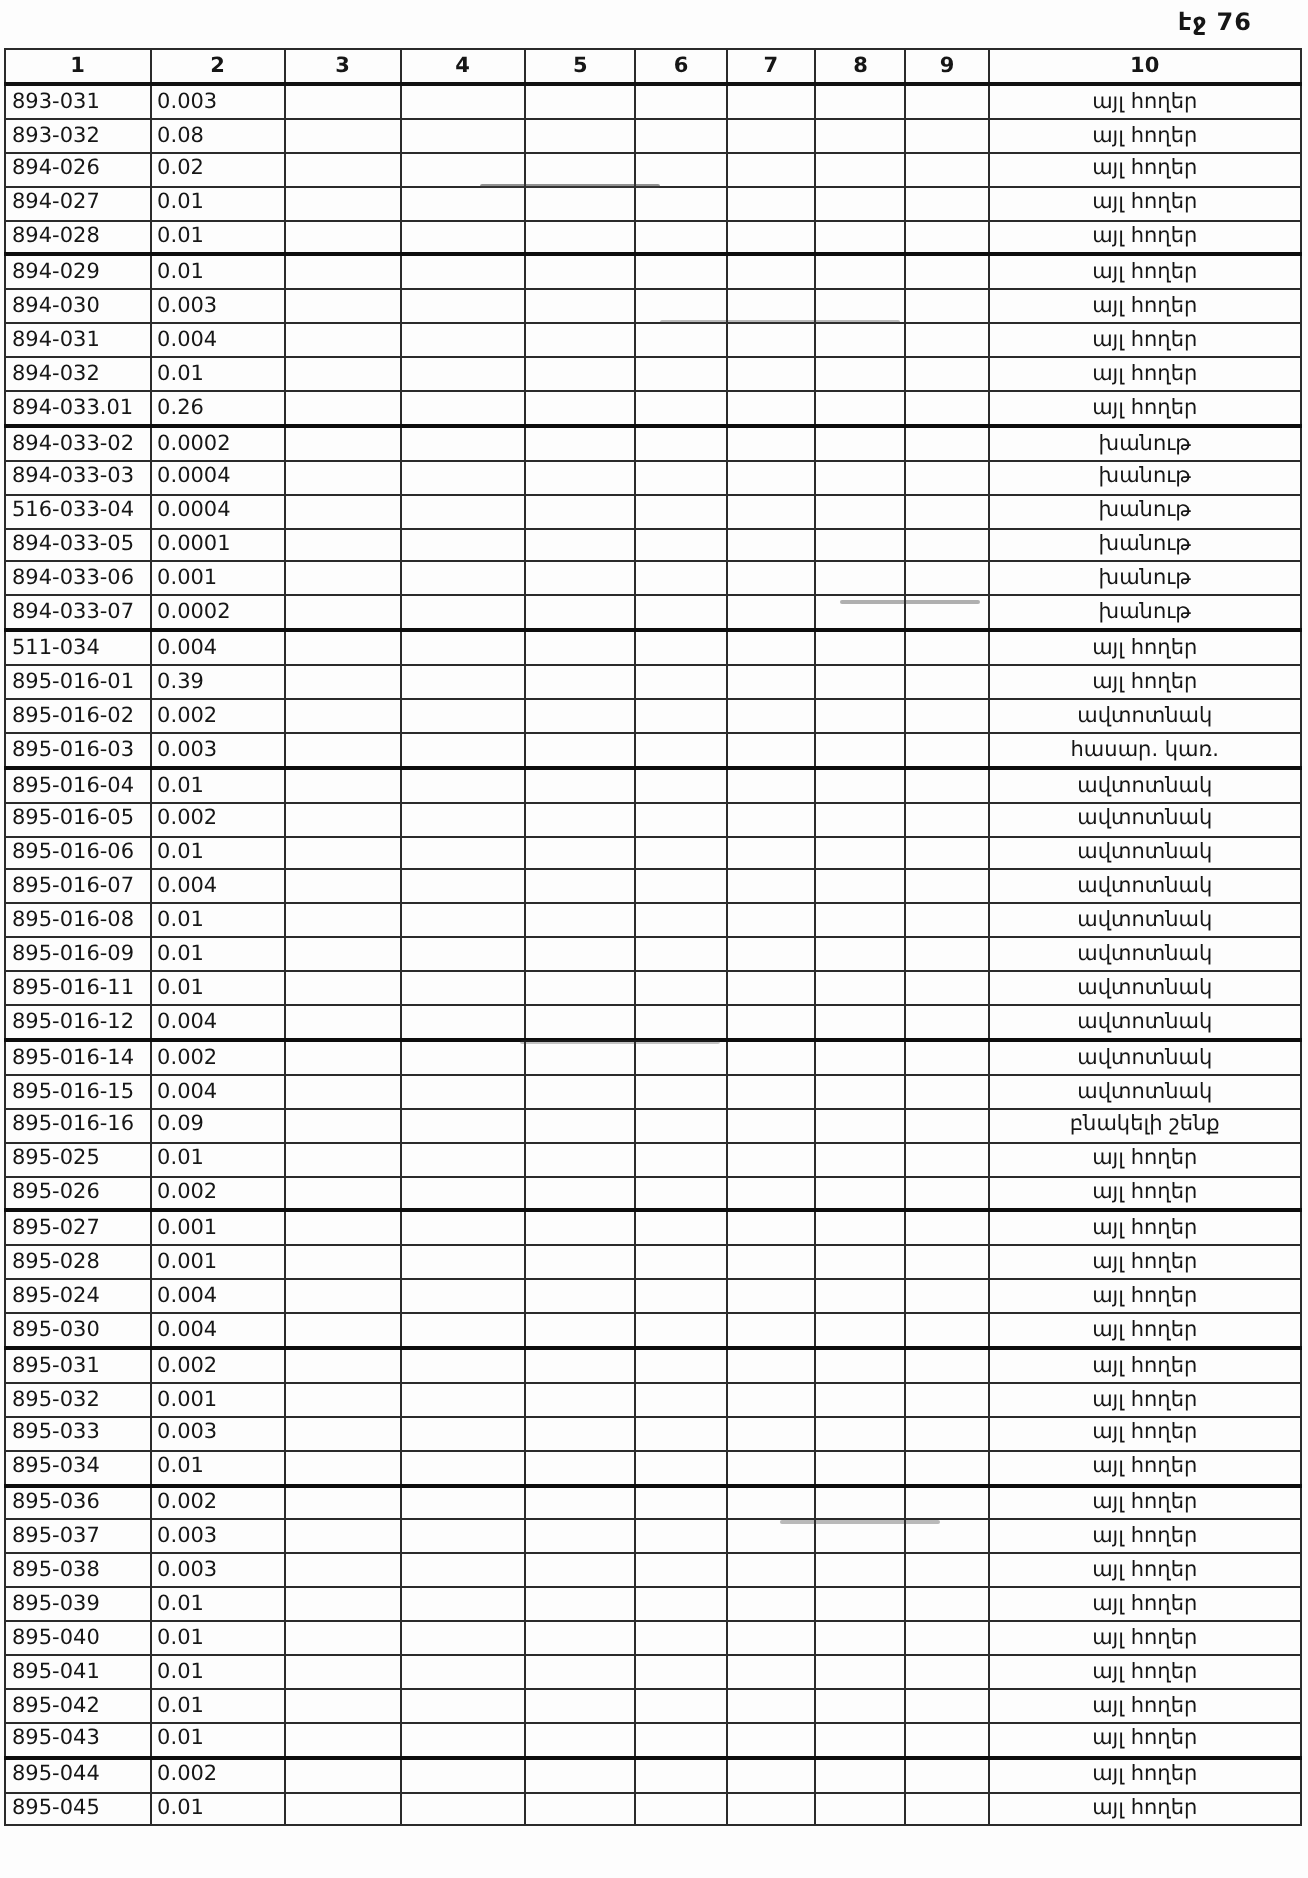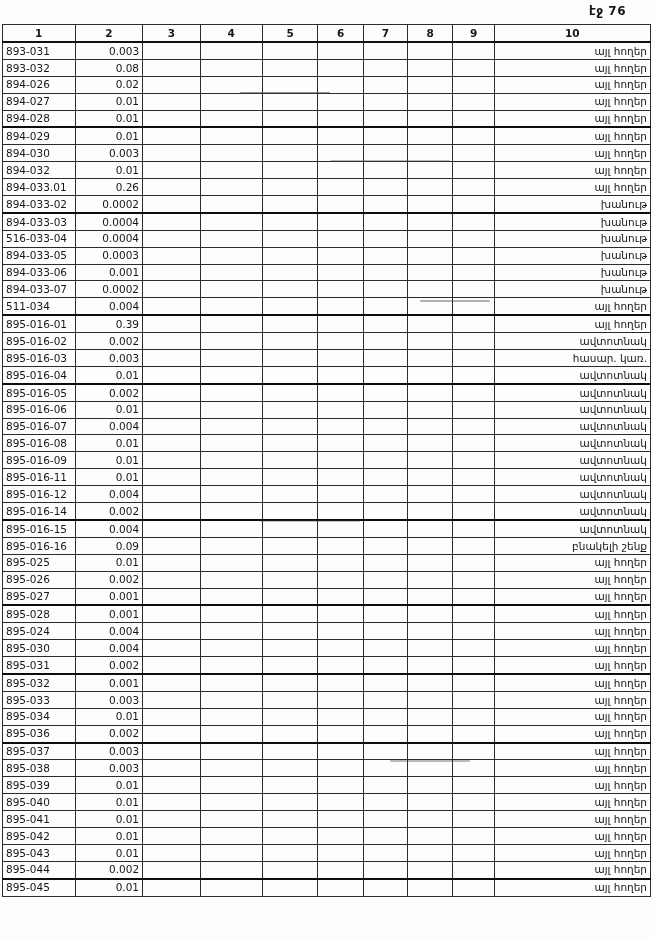--- a/index.html
+++ b/index.html
@@ -54,22 +54,22 @@
   .col-val   { width: 67px; }
   .col-3     { width: 57px; }
   .col-4     { width: 62px; }
   .col-5     { width: 55px; }
   .col-6     { width: 45px; }
   .col-7     { width: 44px; }
   .col-8     { width: 45px; }
   .col-9     { width: 41px; }
   .col-note  { width: 155px; }
   td.cell-id   { text-align: left; }
-  td.cell-val  { text-align: right; margin-left: 38px; }
-  td.cell-note { text-align: right; }
+  td.cell-val  { text-align: left; margin-left: 38px; }
+  td.cell-note { text-align: center; }
   
   tbody tr:nth-child(5)  td,
   tbody tr:nth-child(10) td,
   tbody tr:nth-child(16) td,
   tbody tr:nth-child(20) td,
   tbody tr:nth-child(28) td,
   tbody tr:nth-child(33) td,
   tbody tr:nth-child(37) td,
   tbody tr:nth-child(41) td,
   tbody tr:nth-child(49) td { border-bottom-width: 2px; border-bottom-color: #0d0d0d; }
@@ -200,20 +200,32 @@
       <td></td>
       <td></td>
       <td></td>
       <td></td>
       <td></td>
       <td></td>
       <td></td>
       <td class="cell-note">այլ հողեր</td>
     </tr>
         <tr>
+      <td class="cell-id">894-031</td>
+      <td class="cell-val">0.004</td>
+      <td></td>
+      <td></td>
+      <td></td>
+      <td></td>
+      <td></td>
+      <td></td>
+      <td></td>
+      <td class="cell-note">այլ հողեր</td>
+    </tr>
+        <tr>
       <td class="cell-id">894-032</td>
       <td class="cell-val">0.01</td>
       <td></td>
       <td></td>
       <td></td>
       <td></td>
       <td></td>
       <td></td>
       <td></td>
       <td class="cell-note">այլ հողեր</td>
@@ -261,21 +273,21 @@
       <td></td>
       <td></td>
       <td></td>
       <td></td>
       <td></td>
       <td></td>
       <td class="cell-note">խանութ</td>
     </tr>
         <tr>
       <td class="cell-id">894-033-05</td>
-      <td class="cell-val">0.0003</td>
+      <td class="cell-val">0.0001</td>
       <td></td>
       <td></td>
       <td></td>
       <td></td>
       <td></td>
       <td></td>
       <td></td>
       <td class="cell-note">խանութ</td>
     </tr>
         <tr>

